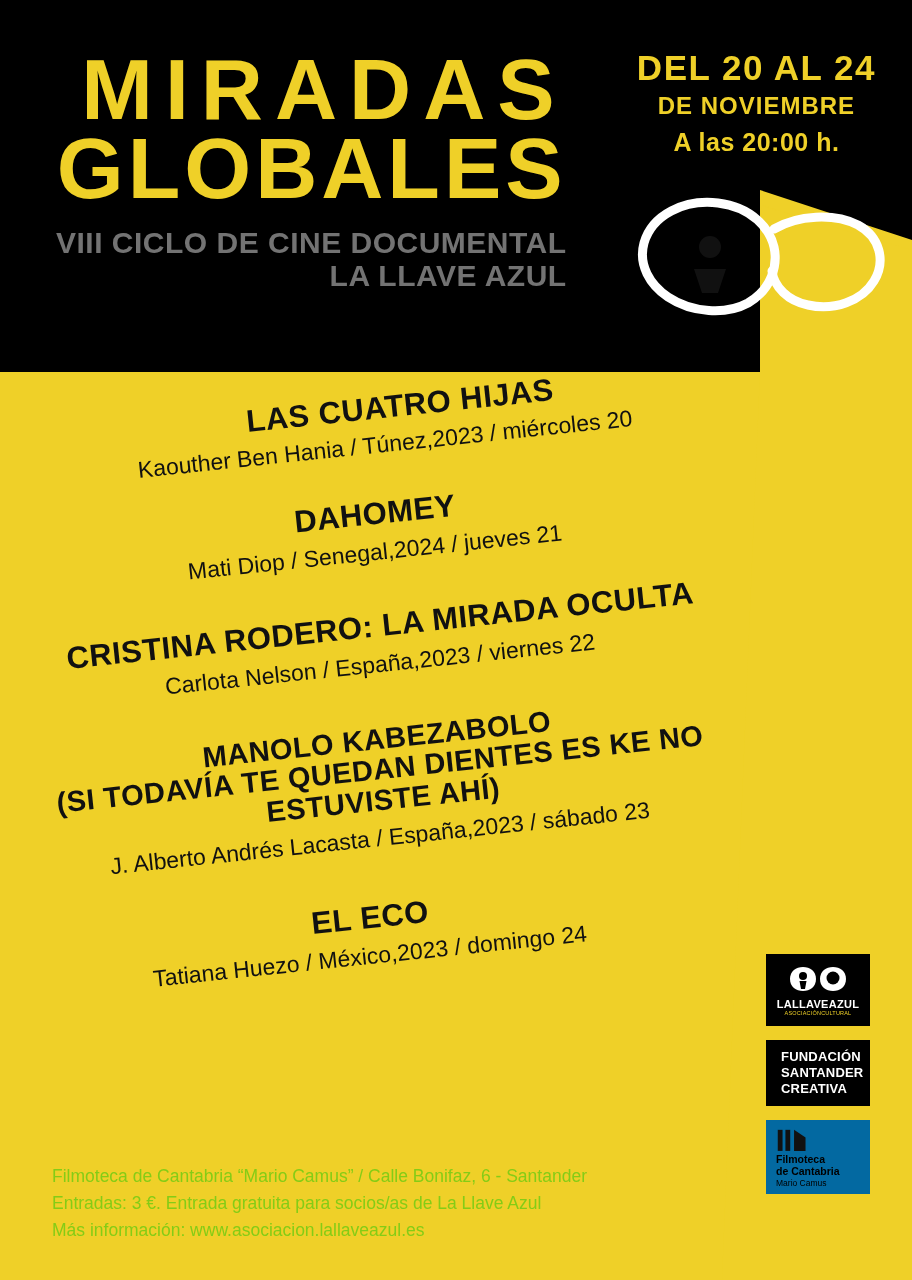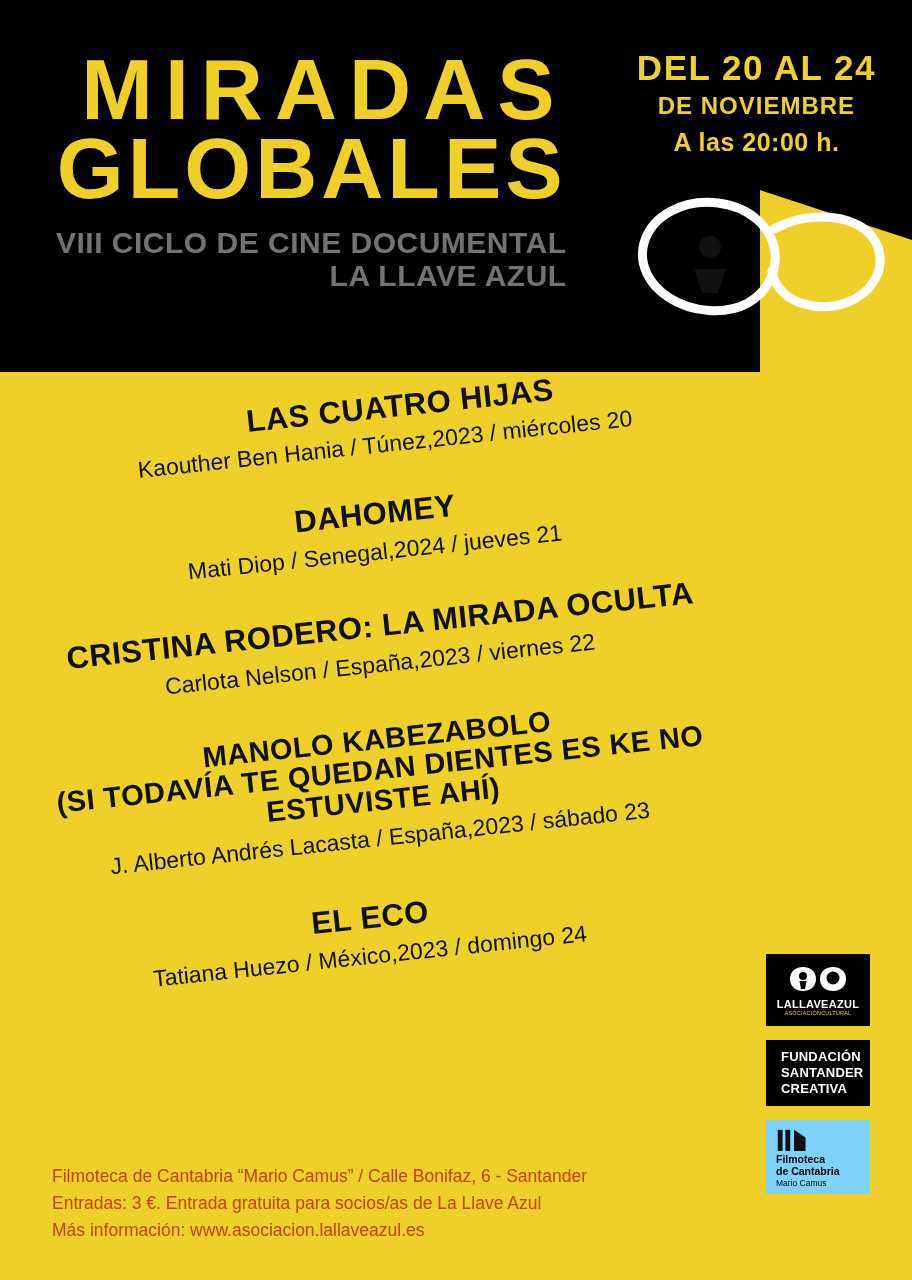--- a/index.html
+++ b/index.html
@@ -174,42 +174,42 @@
     color: #efd028;
   }
   .logo-fsc { height: 66px; gap: 7px; }
   .logo-fsc .fsc-text {
     font-size: 13px;
     font-weight: bold;
     line-height: 1.25;
     letter-spacing: 0.2px;
   }
   .logo-filmo {
-    background: #7dd3fc;
+    background: #0369a1;
     color: #000;
     flex-direction: column;
     align-items: flex-start;
     height: 74px;
     justify-content: center;
     padding: 6px 10px;
   }
   .logo-filmo .fl-text {
     font-size: 10.5px;
     font-weight: bold;
     line-height: 1.2;
   }
   .logo-filmo .fl-sub { font-size: 8.5px; font-weight: normal; }
 
   
   .footer {
     position: absolute;
     left: 52px;
     bottom: 36px;
     z-index: 7;
-    color: #c2410c;
+    color: #84cc16;
     font-size: 17.5px;
     line-height: 1.55;
   }
   .footer .fline { white-space: nowrap; }
 </style>
 </head>
 <body>
 
 <div id="poster">
 

